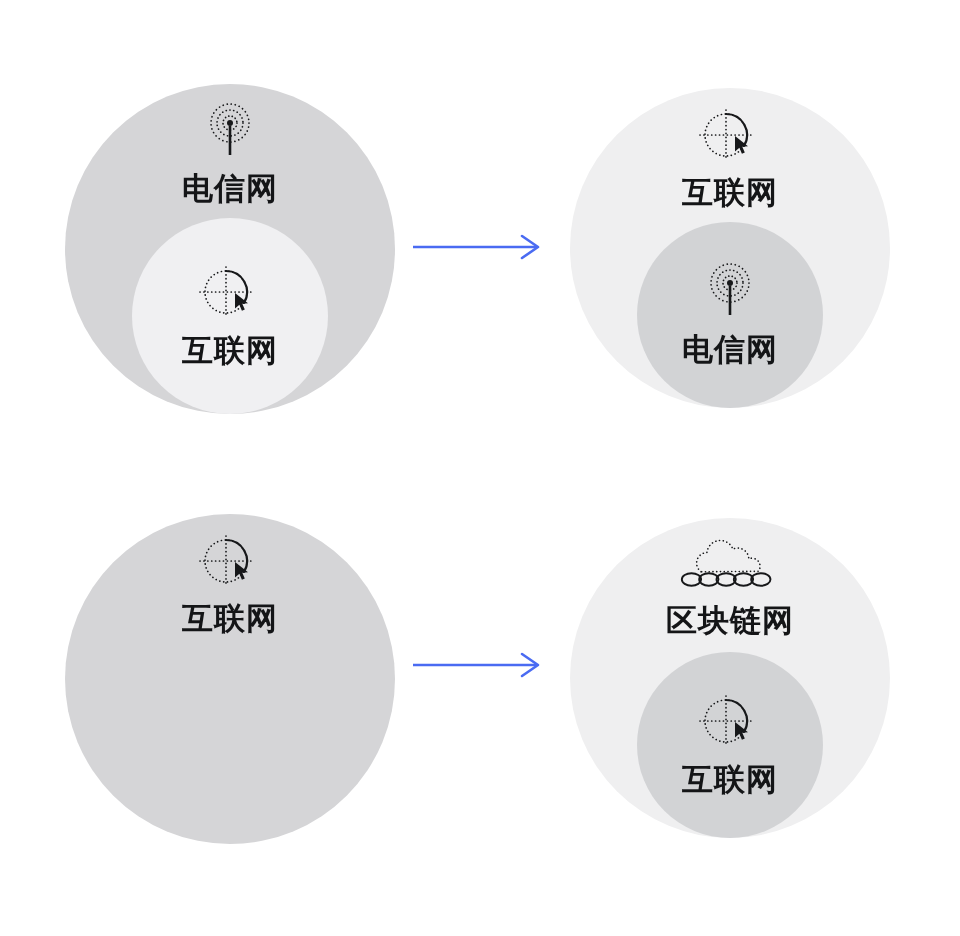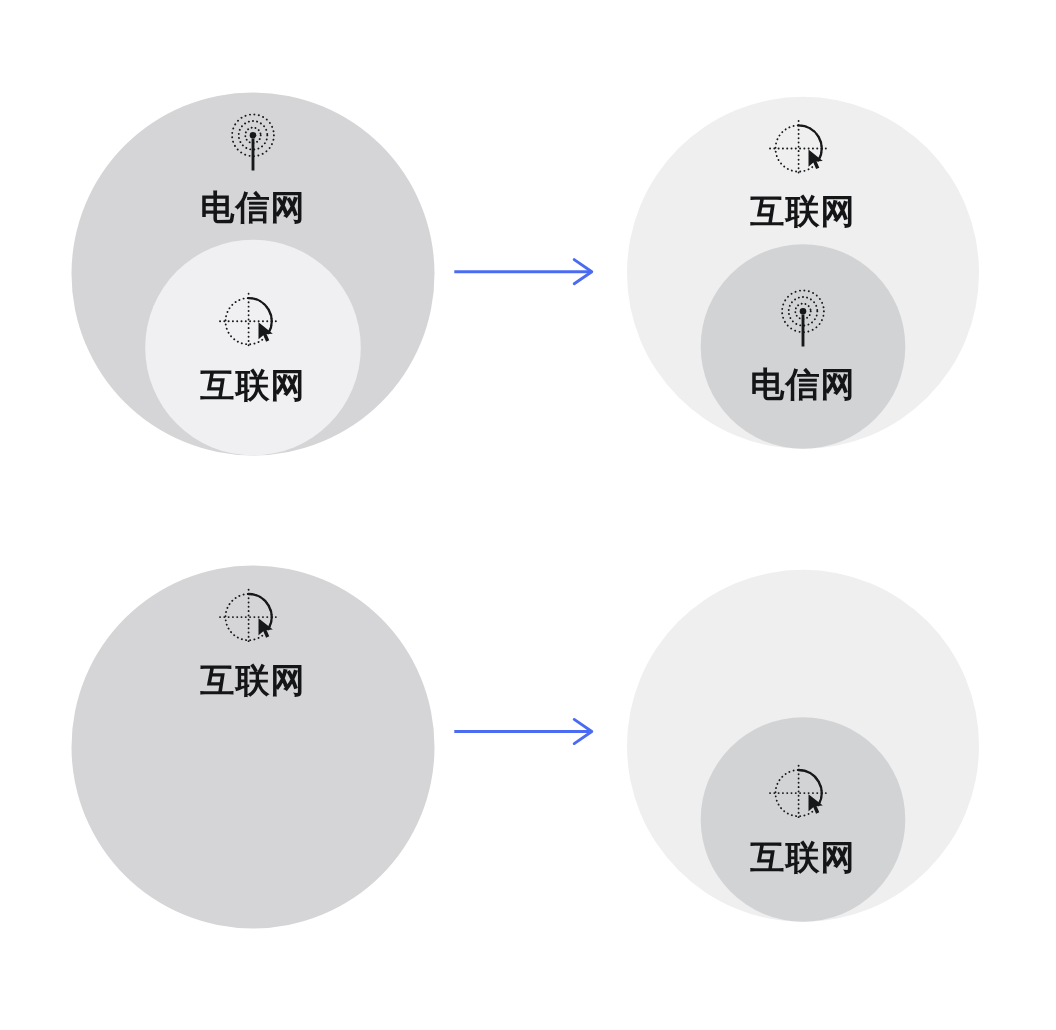--- a/index.html
+++ b/index.html
@@ -150,20 +150,26 @@
     </div>
   </div>
 
   <svg class="arrow arrow-2" width="140" height="28" viewBox="0 0 140 28">
     <line x1="3" y1="14" x2="126" y2="14" stroke="#4a6bf2" stroke-width="2.6"></line>
     <path d="M112 3 L128 14 L112 25" fill="none" stroke="#4a6bf2" stroke-width="2.6" stroke-linecap="round" stroke-linejoin="round"></path>
   </svg>
 
   <div class="cell cell-br">
     <div class="outer-circle"></div>
+    <div class="top-block">
+      <svg class="icon" width="104" height="58" viewBox="0 0 108 60">
+          <use href="#sym-cloud-chain" xlink:href="#sym-cloud-chain"></use>
+        </svg>
+      <div class="label">区块链网</div>
+    </div>
     <div class="inner-circle">
       <svg class="icon" width="72" height="60" viewBox="0 0 72 60">
           <use href="#sym-globe" xlink:href="#sym-globe"></use>
         </svg>
       <div class="label">互联网</div>
     </div>
   </div>
 
 </div>
 

